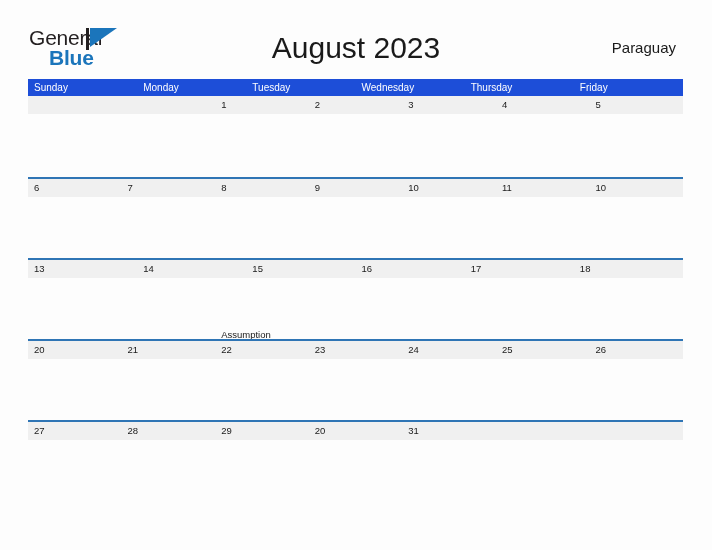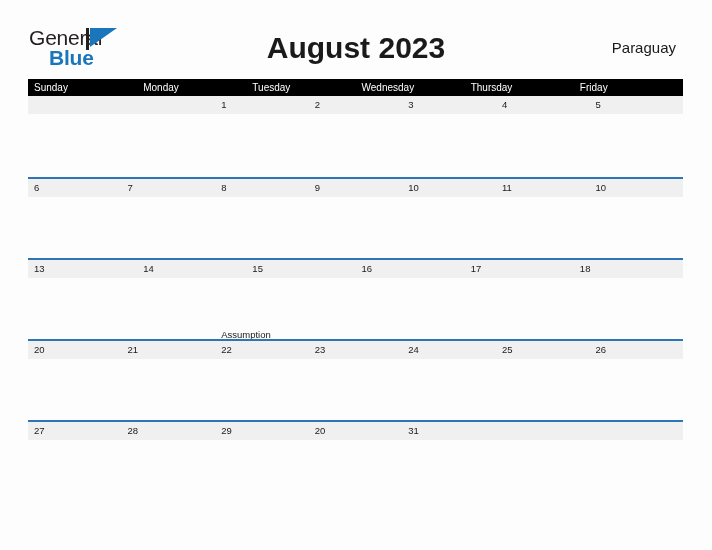--- a/index.html
+++ b/index.html
@@ -69,21 +69,21 @@
   .cal-title {
     position: absolute;
     left: 0;
     top: 0;
     width: 712px;
     text-align: center;
     font-size: 30px;
     color: #1a1a1a;
     letter-spacing: 0px;
     line-height: 52px;
-    font-weight: 700;
+    font-weight: 400;
   }
 
   .country {
     position: absolute;
     right: 36px;
     top: 15px;
     font-size: 15px;
     color: #1a1a1a;
     line-height: 22px;
     white-space: nowrap;
@@ -94,21 +94,21 @@
     position: absolute;
     left: 28px;
     top: 79px;
     width: 655px;
   }
 
   .weekday-row {
     display: flex;
     width: 100%;
     height: 17px;
-    background: #000000;
+    background: #1d4ed8;
   }
   .weekday-cell {
     flex: 1 1 0;
     color: #ffffff;
     font-size: 10px;
     line-height: 17px;
     padding-left: 6px;
     box-sizing: border-box;
     white-space: nowrap;
     overflow: hidden;

